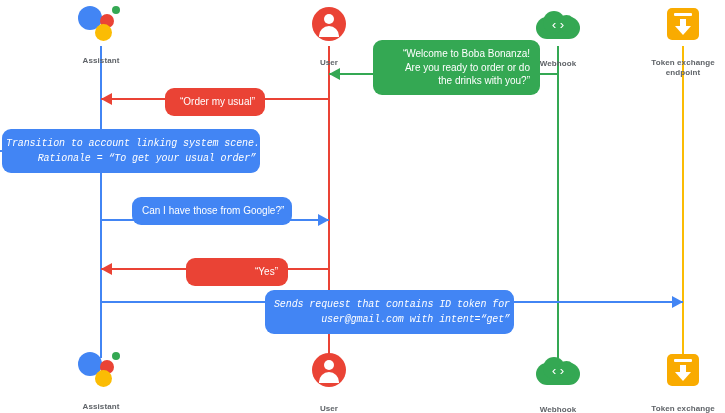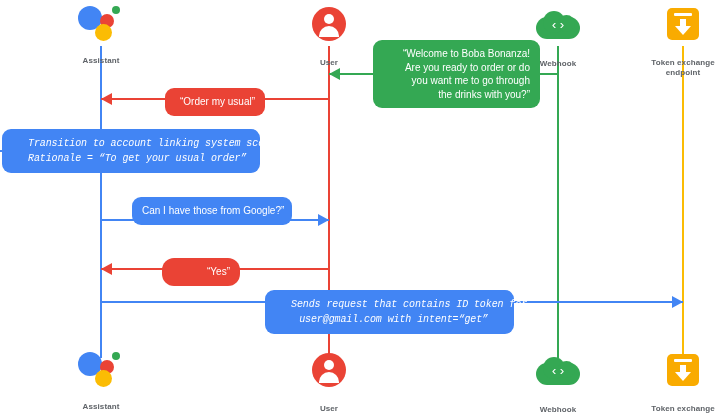--- a/index.html
+++ b/index.html
@@ -142,21 +142,21 @@
   .bubble.speech {
     font-size: 10px;
     line-height: 13.5px;
     padding: 7px 10px;
   }
   .bubble.mono {
     font-family: "Liberation Mono", monospace;
     font-style: italic;
     font-size: 10px;
     line-height: 15px;
-    padding: 7px 26px;
+    padding: 7px 4px;
     letter-spacing: -.1px;
   }
   .bubble.green { background: #34A853; }
   .bubble.red   { background: #EA4335; }
   .bubble.blue  { background: #4285F4; }
   .bubble-line { display: block; white-space: pre; }
 </style>
 </head>
 <body>
 
@@ -213,21 +213,20 @@
       <span>Token exchange</span><br>
       <span>endpoint</span>
     </div>
   </div>
 
   <div class="arrow-line" style="left:329px; top:73px; width:229px; background:#34A853;"></div>
   <div class="arrow-head left" style="left:329px; top:68px; color:#34A853;"></div>
   <div class="bubble green speech" style="left:373px; top:40px; width:167px;">
     <span class="bubble-line">“Welcome to Boba Bonanza!</span>
     <span class="bubble-line">Are you ready to order or do</span>
-    <span class="bubble-line">you want me to go through</span>
     <span class="bubble-line">the drinks with you?”</span>
   </div>
 
   <div class="arrow-line" style="left:101px; top:98px; width:228px; background:#EA4335;"></div>
   <div class="arrow-head left" style="left:101px; top:93px; color:#EA4335;"></div>
   <div class="bubble red speech" style="left:165px; top:88px; width:100px;padding-left:13px;">
     <span class="bubble-line">“Order my usual”</span>
   </div>
 
   <div class="arrow-line" style="left:0px; top:150px; width:101px; background:#4285F4;"></div>
@@ -237,21 +236,21 @@
   </div>
 
   <div class="arrow-line" style="left:101px; top:219px; width:228px; background:#4285F4;"></div>
   <div class="arrow-head right" style="left:318px; top:214px; color:#4285F4;"></div>
   <div class="bubble blue speech" style="left:132px; top:197px; width:160px;">
     <span class="bubble-line">Can I have those from Google?”</span>
   </div>
 
   <div class="arrow-line" style="left:101px; top:268px; width:228px; background:#EA4335;"></div>
   <div class="arrow-head left" style="left:101px; top:263px; color:#EA4335;"></div>
-  <div class="bubble red speech" style="left:162px; top:258px; width:78px;border-radius:12px;">
+  <div class="bubble red speech" style="left:186px; top:258px; width:102px;">
     <span class="bubble-line">“Yes”</span>
   </div>
 
   <div class="arrow-line" style="left:101px; top:301px; width:582px; background:#4285F4;"></div>
   <div class="arrow-head right" style="left:672px; top:296px; color:#4285F4;"></div>
   <div class="bubble blue mono" style="left:265px; top:290px; width:249px;">
     <span class="bubble-line">Sends request that contains ID token for</span>
     <span class="bubble-line">user@gmail.com with intent=“get”</span>
   </div>
 

